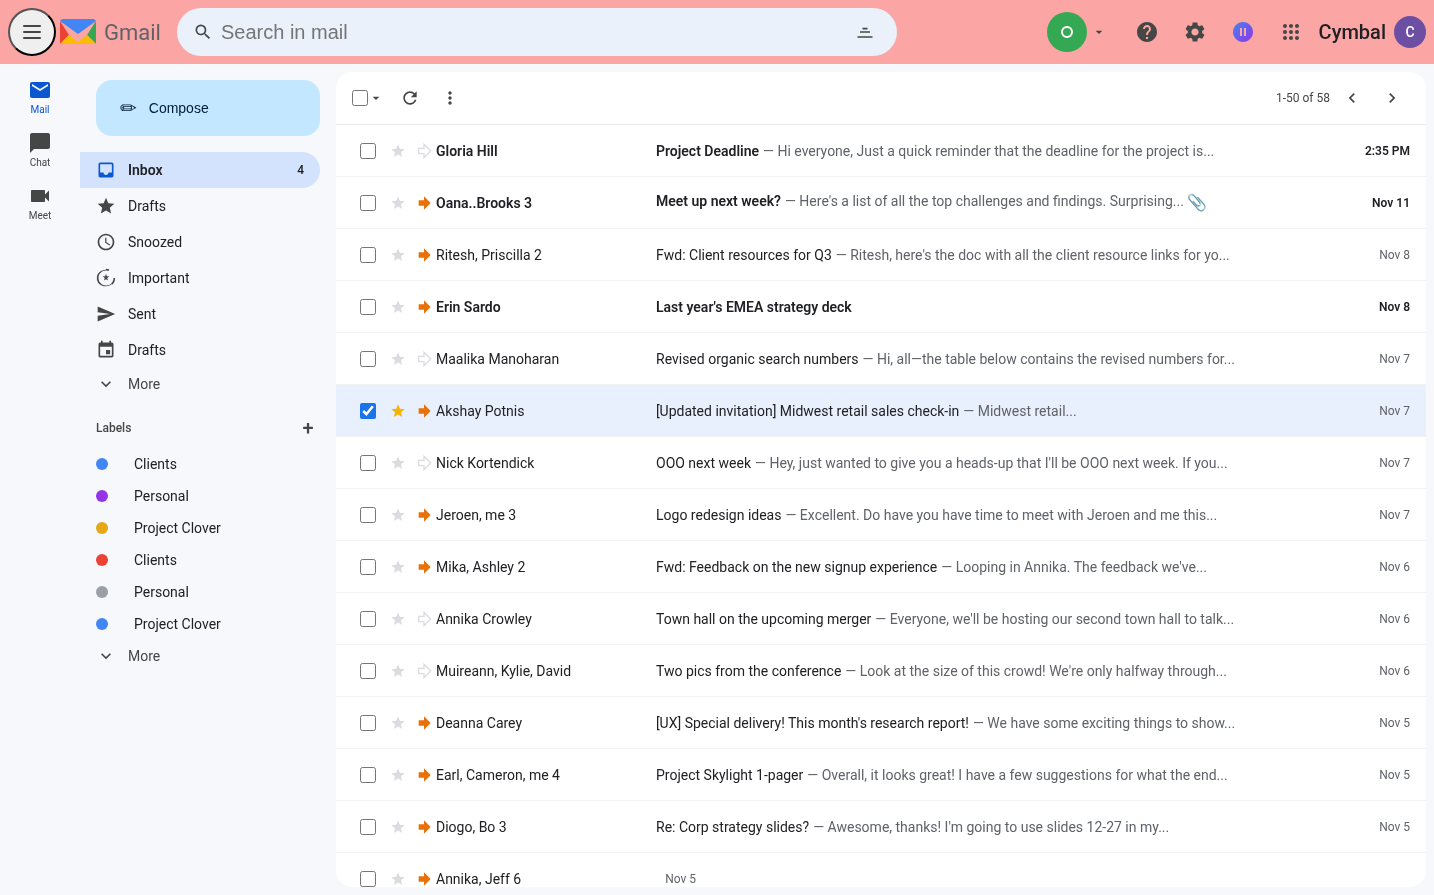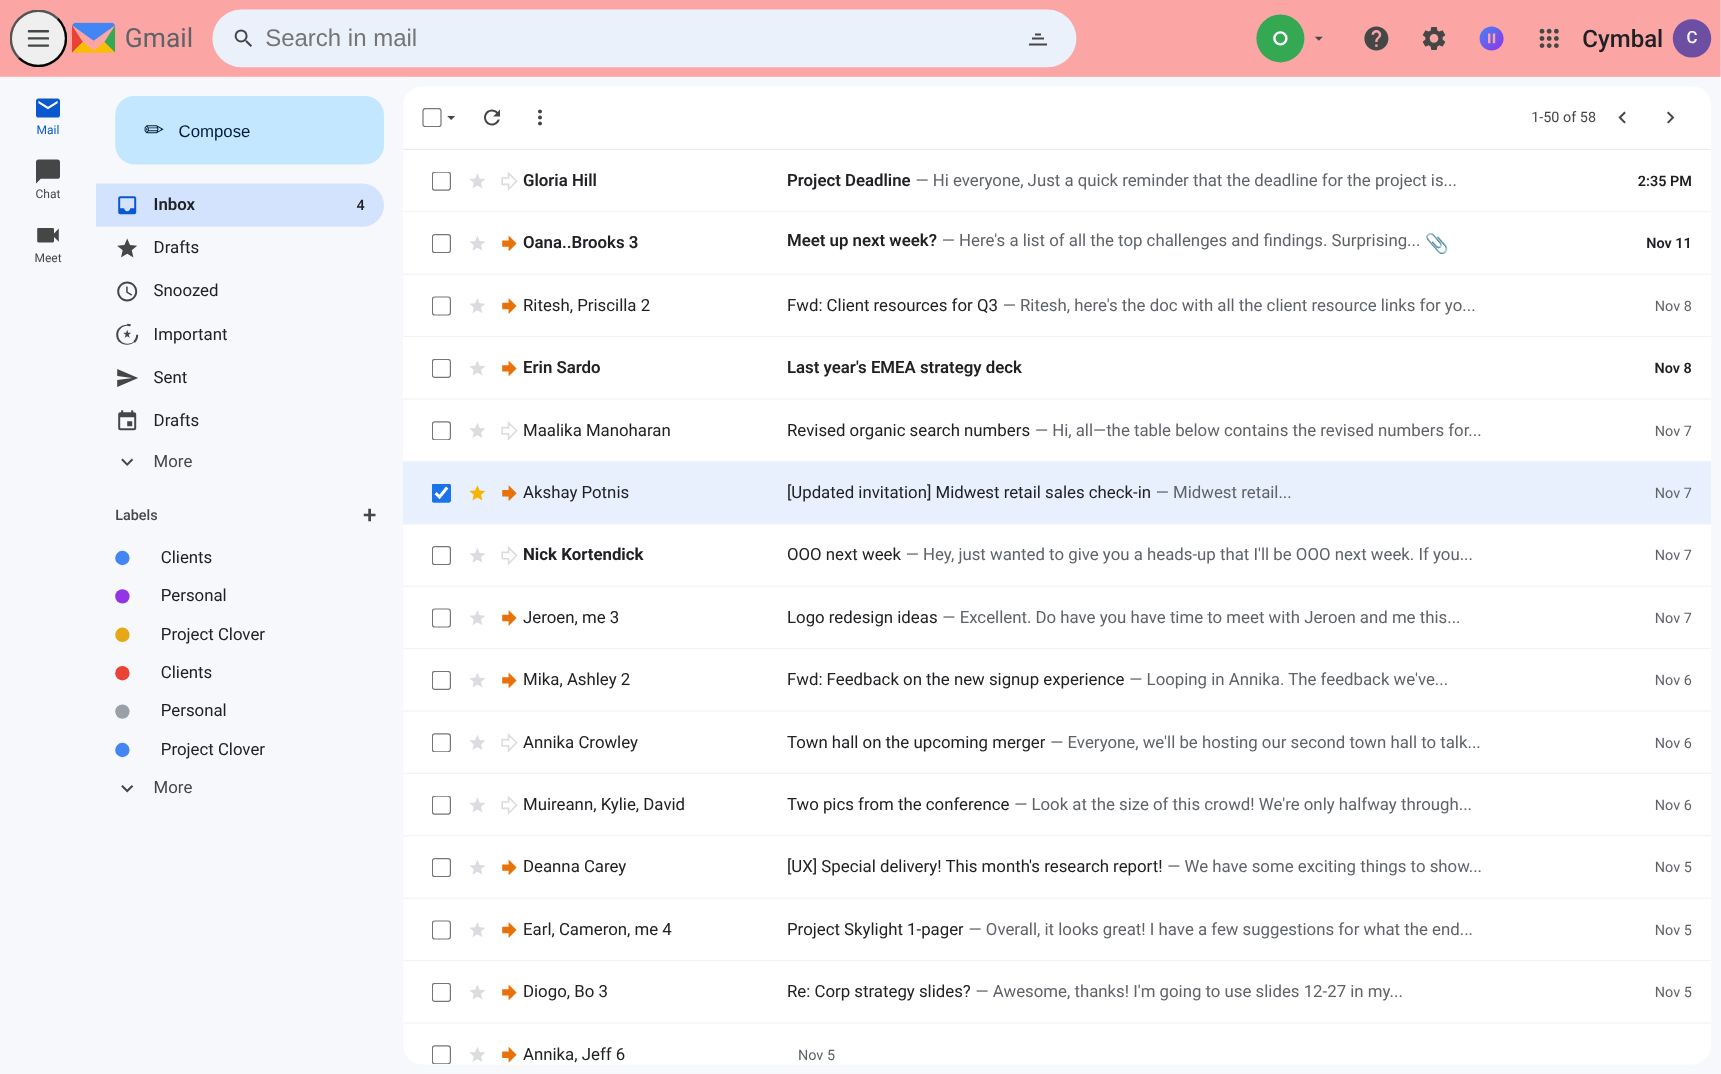--- a/index.html
+++ b/index.html
@@ -478,21 +478,21 @@
     <div class="email-star ">
       <svg width="16" height="16" viewBox="0 0 24 24" fill="#dadce0">
                 <path d="M12 17.27L18.18 21l-1.64-7.03L22 9.24l-7.19-.61L12 2 9.19 8.63 2 9.24l5.46 4.73L5.82 21z"></path>
               </svg>
     </div>
     <div class="email-important">
       <svg width="16" height="16" viewBox="0 0 24 24" fill="none" stroke="#dadce0" stroke-width="2">
                 <path d="M12 2 L22 12 L12 22 L12 16 L4 16 L4 8 L12 8 Z"></path>
               </svg>
     </div>
-    <div class="email-sender" style="font-weight:700">Nick Kortendick</div>
+    <div class="email-sender" style="font-weight:400">Nick Kortendick</div>
     <div class="email-content">
       <span class="email-subject ">OOO next week</span>
       <span class="email-preview">— Hey, just wanted to give you a heads-up that I'll be OOO next week. If you...</span>
 
     </div>
 
     <div class="email-time ">Nov 7</div>
   </div>
           <div class="email-row">
     <div class="email-check">

